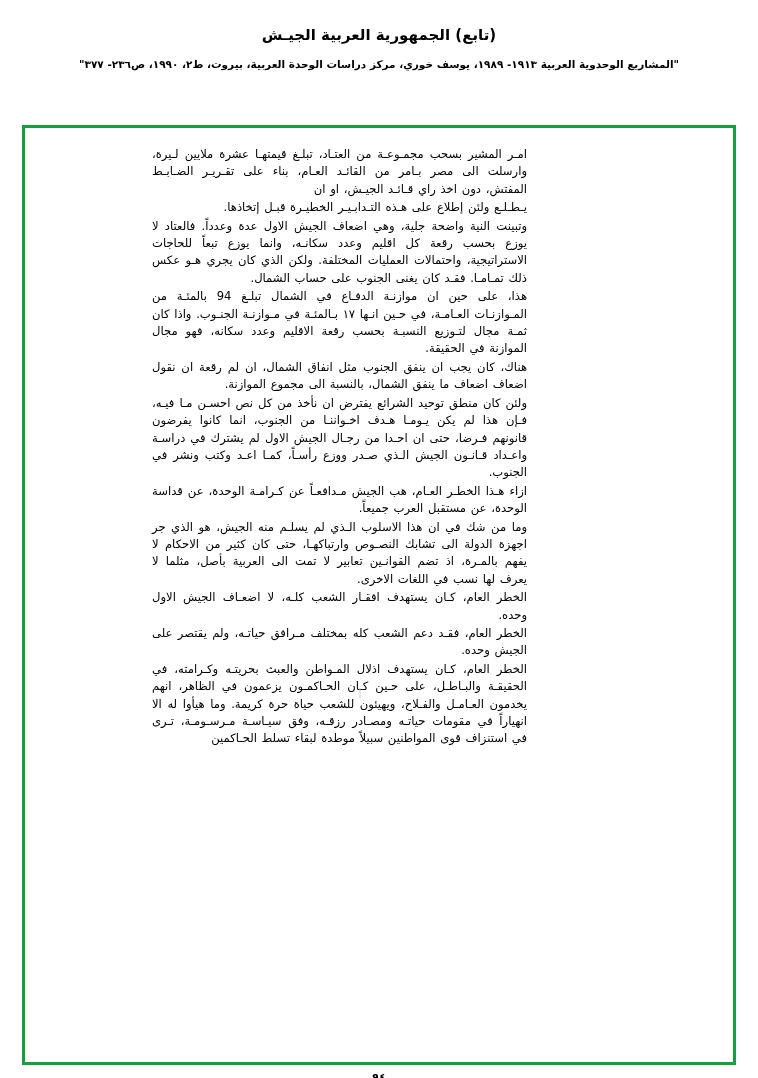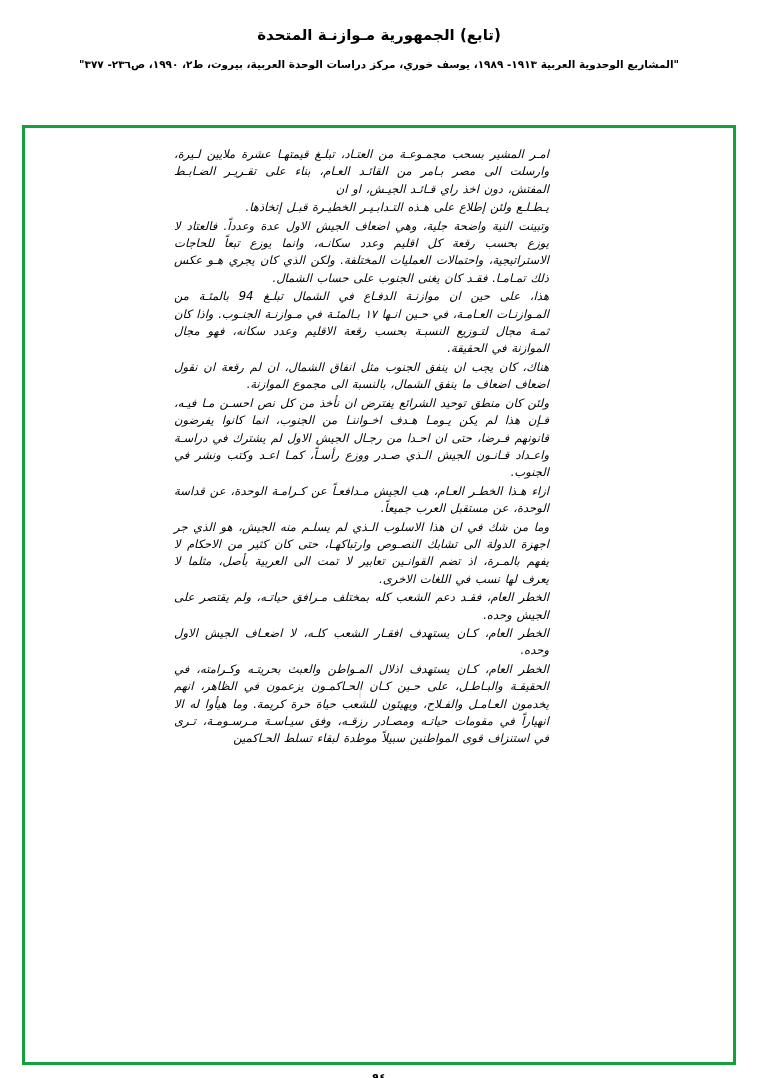--- a/index.html
+++ b/index.html
@@ -42,26 +42,25 @@
     right: 22px;
     left: 22px;
     height: 940px;
     border: 3px solid #14a03c;
     box-sizing: border-box;
     background: #ffffff;
   }
   .body-col {
     position: absolute;
     top: 18px;
-    right: 184px;
+    right: 206px;
     width: 375px;
     direction: rtl;
     text-align: justify;
     text-justify: inter-word;
-    font-style: italic;
   }
   .para {
     font-size: 11.6px;
     line-height: 17.4px;
     margin: 0 0 1px 0;
     text-align: justify;
     word-spacing: 1px;
   }
   .para.first {
     text-indent: 0;
@@ -79,34 +78,34 @@
   .speck {
     position: absolute;
     background: #cfcfcf;
   }
 </style>
 </head>
 <body>
 
 <div class="page">
 
-  <div class="header-title">(تابع) الجمهورية مـوازنـة المتحدة</div>
+  <div class="header-title">(تابع) الجمهورية العربية الجيـش</div>
   <div class="header-source">"المشاريع الوحدوية العربية ١٩١٣- ١٩٨٩، يوسف خوري، مركز دراسات الوحدة العربية، بيروت، ط٢، ١٩٩٠، ص٢٣٦- ٣٧٧"</div>
 
   <div class="frame">
     <div class="body-col">
       <p class="para first">امـر المشير بسحب مجمـوعـة من العتـاد، تبلـغ قيمتهـا عشرة ملايين لـيرة، وارسلت الى مصر بـامر من القائـد العـام، بناء على تقـريـر الضـابـط المفتش، دون اخذ راي قـائـد الجيـش، او ان</p>
       <p class="para underlined">يـطـلـع ولئن إطلاع على هـذه التـدابـيـر الخطيـرة قبـل إتخاذها.</p>
       <p class="para">وتبينت النية واضحة جلية، وهي اضعاف الجيش الاول عدة وعدداً. فالعتاد لا يوزع بحسب رقعة كل اقليم وعدد سكانـه، وانما يوزع تبعاً للحاجات الاستراتيجية، واحتمالات العمليات المختلفة. ولكن الذي كان يجري هـو عكس ذلك تمـامـا. فقـد كان يغنى الجنوب على حساب الشمال.</p>
       <p class="para">هذا، على حين ان موازنـة الدفـاع في الشمال تبلـغ 94 بالمئـة من المـوازنـات العـامـة، في حـين انـها ١٧ بـالمئـة في مـوازنـة الجنـوب. واذا كان ثمـة مجال لتـوزيع النسبـة بحسب رقعة الاقليم وعدد سكانه، فهو مجال الموازنة في الحقيقة.</p>
       <p class="para">هناك، كان يجب ان ينفق الجنوب مثل انفاق الشمال، ان لم رقعة ان نقول اضعاف اضعاف ما ينفق الشمال، بالنسبة الى مجموع الموازنة.</p>
       <p class="para">ولئن كان منطق توحيد الشرائع يفترض ان نأخذ من كل نص احسـن مـا فيـه، فـإن هذا لم يكن يـومـا هـدف اخـواننـا من الجنوب، انما كانوا يفرضون قانونهم فـرضا، حتى ان احـدا من رجـال الجيش الاول لم يشترك في دراسـة واعـداد قـانـون الجيش الـذي صـدر ووزع رأسـاً، كمـا اعـد وكتب ونشر في الجنوب.</p>
       <p class="para">ازاء هـذا الخطـر العـام، هب الجيش مـدافعـاً عن كـرامـة الوحدة، عن قداسة الوحدة، عن مستقبل العرب جميعاً.</p>
       <p class="para">وما من شك في ان هذا الاسلوب الـذي لم يسلـم منه الجيش، هو الذي جر اجهزة الدولة الى تشابك النصـوص وارتباكهـا، حتى كان كثير من الاحكام لا يفهم بالمـرة، اذ تضم القوانـين تعابير لا تمت الى العربية بأصل، مثلما لا يعرف لها نسب في اللغات الاخرى.</p>
+      <p class="para">الخطر العام، كـان يستهدف افقـار الشعب كلـه، لا اضعـاف الجيش الاول وحده.</p>
       <p class="para">الخطر العام، فقـد دعم الشعب كله بمختلف مـرافق حياتـه، ولم يقتصر على الجيش وحده.</p>
-      <p class="para">الخطر العام، كـان يستهدف افقـار الشعب كلـه، لا اضعـاف الجيش الاول وحده.</p>
       <p class="para">الخطر العام، كـان يستهدف اذلال المـواطن والعبث بحريتـه وكـرامته، في الحقيقـة والبـاطـل، على حـين كـان الحـاكمـون يزعمون في الظاهر، انهم يخدمون العـامـل والفـلاح، ويهيئون للشعب حياة حرة كريمة. وما هيأوا له الا انهياراً في مقومات حياتـه ومصـادر رزقـه، وفق سيـاسـة مـرسـومـة، تـرى في استنزاف قوى المواطنين سبيلاً موطدة لبقاء تسلط الحـاكمين</p>
     </div>
     <div class="speck" style="top:560px; right:372px; width:2px; height:10px; opacity:.5;"></div>
   </div>
 
   <div class="footer-pageno">٩٤</div>
 </div>
 
 </body></html>

